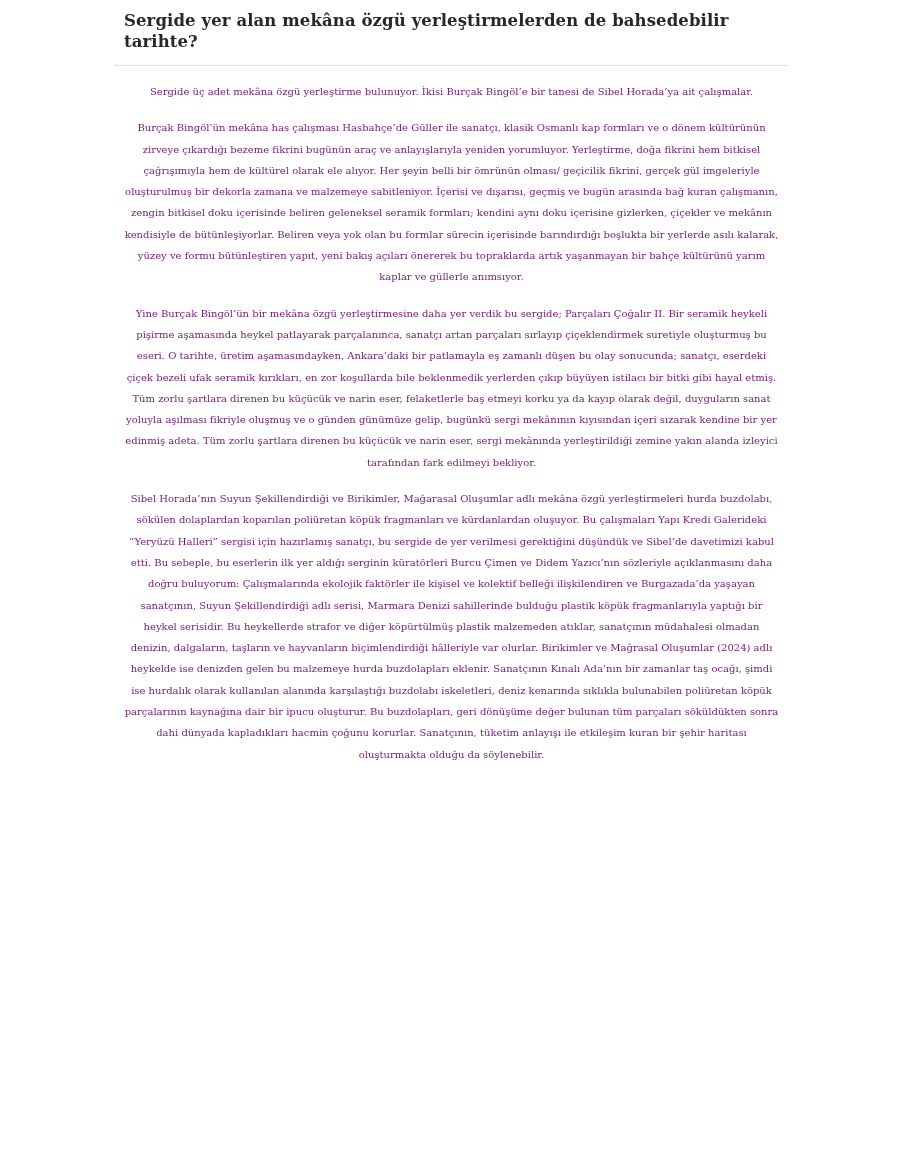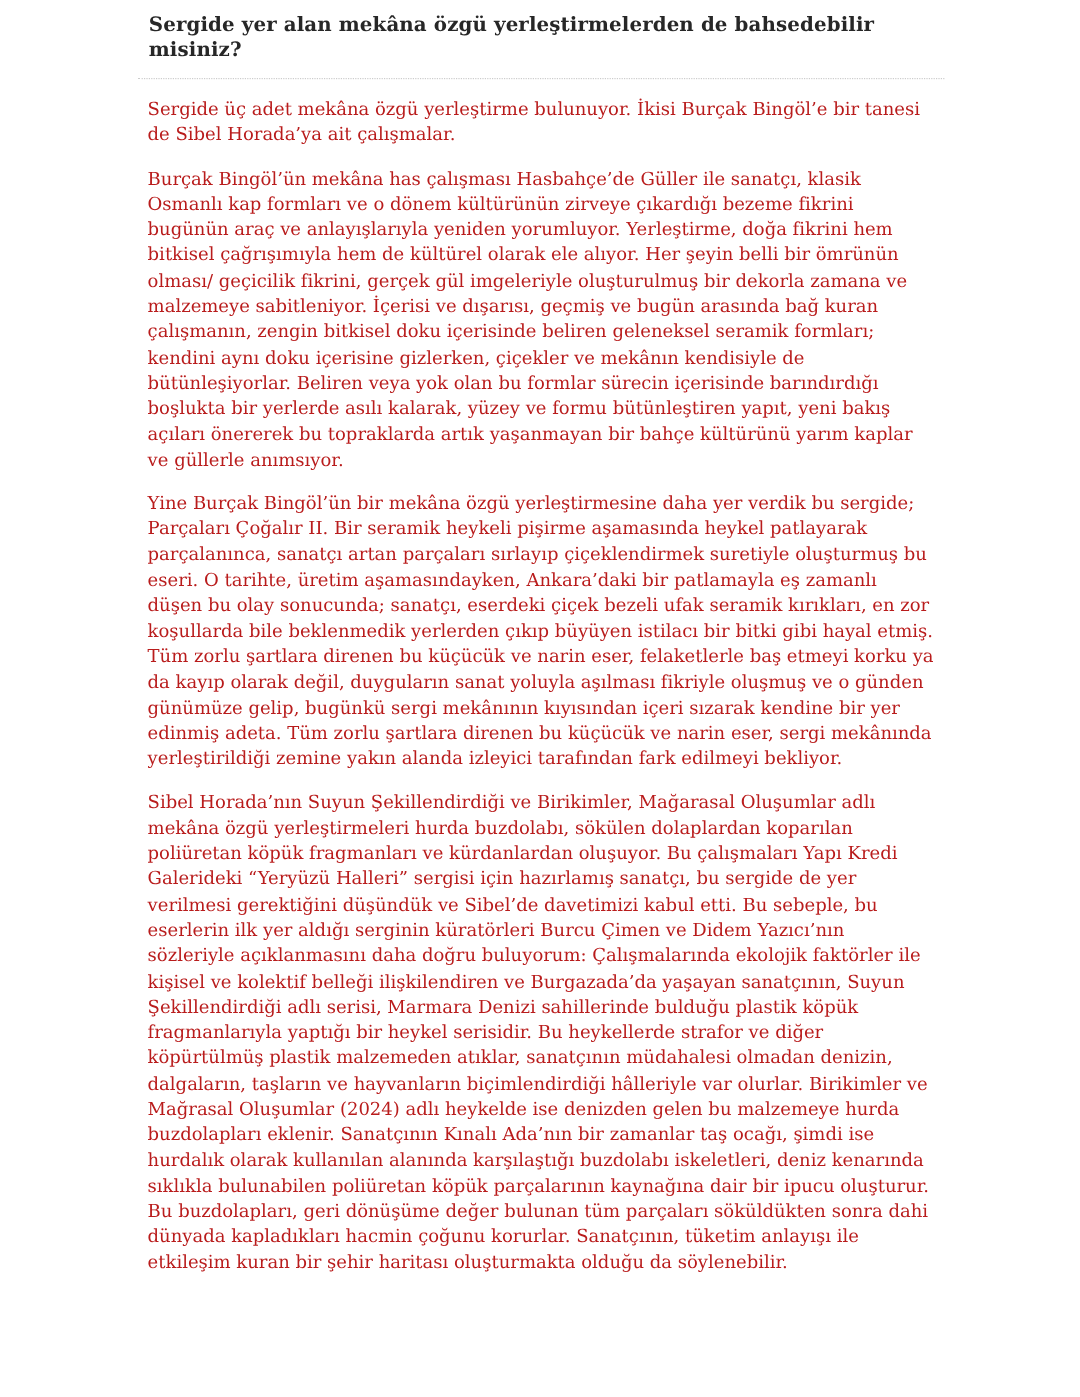--- a/index.html
+++ b/index.html
@@ -32,33 +32,33 @@
     border-top: 1px dotted #cccccc;
     margin: 13px 0 0 -8px;
     width: 672px;
     height: 0;
   }
   .body-copy {
     margin-top: 15px;
   }
   .body-copy p {
     margin: 0 0 15px 0;
-    font-size: 15px;
+    font-size: 10px;
     line-height: 21.3px;
-    color: #b91c1c;
-    text-align: left;
+    color: #701a75;
+    text-align: center;
   }
   .body-copy .it {
   }
 </style>
 </head>
 <body>
 
 <div class="article">
-  <h2 class="question">Sergide yer alan mekâna özgü yerleştirmelerden de bahsedebilir misiniz?</h2>
+  <h2 class="question">Sergide yer alan mekâna özgü yerleştirmelerden de bahsedebilir tarihte?</h2>
   <hr class="dotted-sep">
   <div class="body-copy">
       <p><span class="">Sergide üç adet mekâna özgü yerleştirme bulunuyor. İkisi Burçak Bingöl’e bir tanesi de Sibel Horada’ya ait çalışmalar.</span></p>
       <p><span class="">Burçak Bingöl’ün mekâna has çalışması </span><span class="it">Hasbahçe’de Güller</span><span class=""> ile sanatçı, klasik Osmanlı kap formları ve o dönem kültürünün zirveye çıkardığı bezeme fikrini bugünün araç ve anlayışlarıyla yeniden yorumluyor. Yerleştirme, doğa fikrini hem bitkisel çağrışımıyla hem de kültürel olarak ele alıyor. Her şeyin belli bir ömrünün olması/ geçicilik fikrini, gerçek gül imgeleriyle oluşturulmuş bir dekorla zamana ve malzemeye sabitleniyor. İçerisi ve dışarısı, geçmiş ve bugün arasında bağ kuran çalışmanın, zengin bitkisel doku içerisinde beliren geleneksel seramik formları; kendini aynı doku içerisine gizlerken, çiçekler ve mekânın kendisiyle de bütünleşiyorlar. Beliren veya yok olan bu formlar sürecin içerisinde barındırdığı boşlukta bir yerlerde asılı kalarak, yüzey ve formu bütünleştiren yapıt, yeni bakış açıları önererek bu topraklarda artık yaşanmayan bir bahçe kültürünü yarım kaplar ve güllerle anımsıyor.</span></p>
       <p><span class="">Yine Burçak Bingöl’ün bir mekâna özgü yerleştirmesine daha yer verdik bu sergide; </span><span class="it">Parçaları Çoğalır II</span><span class="">. Bir seramik heykeli pişirme aşamasında heykel patlayarak parçalanınca, sanatçı artan parçaları sırlayıp çiçeklendirmek suretiyle oluşturmuş bu eseri. O tarihte, üretim aşamasındayken, Ankara’daki bir patlamayla eş zamanlı düşen bu olay sonucunda; sanatçı, eserdeki çiçek bezeli ufak seramik kırıkları, en zor koşullarda bile beklenmedik yerlerden çıkıp büyüyen istilacı bir bitki gibi hayal etmiş. Tüm zorlu şartlara direnen bu küçücük ve narin eser, felaketlerle baş etmeyi korku ya da kayıp olarak değil, duyguların sanat yoluyla aşılması fikriyle oluşmuş ve o günden günümüze gelip, bugünkü sergi mekânının kıyısından içeri sızarak kendine bir yer edinmiş adeta. Tüm zorlu şartlara direnen bu küçücük ve narin eser, sergi mekânında yerleştirildiği zemine yakın alanda izleyici tarafından fark edilmeyi bekliyor.</span></p>
       <p><span class="">Sibel Horada’nın </span><span class="it">Suyun Şekillendirdiği</span><span class=""> ve </span><span class="it">Birikimler, Mağarasal Oluşumlar</span><span class=""> adlı mekâna özgü yerleştirmeleri hurda buzdolabı, sökülen dolaplardan koparılan poliüretan köpük fragmanları ve kürdanlardan oluşuyor. Bu çalışmaları Yapı Kredi Galerideki “Yeryüzü Halleri” sergisi için hazırlamış sanatçı, bu sergide de yer verilmesi gerektiğini düşündük ve Sibel’de davetimizi kabul etti. Bu sebeple, bu eserlerin ilk yer aldığı serginin küratörleri Burcu Çimen ve Didem Yazıcı’nın sözleriyle açıklanmasını daha doğru buluyorum: Çalışmalarında ekolojik faktörler ile kişisel ve kolektif belleği ilişkilendiren ve Burgazada’da yaşayan sanatçının, </span><span class="it">Suyun Şekillendirdiği</span><span class=""> adlı serisi, Marmara Denizi sahillerinde bulduğu plastik köpük fragmanlarıyla yaptığı bir heykel serisidir. Bu heykellerde strafor ve diğer köpürtülmüş plastik malzemeden atıklar, sanatçının müdahalesi olmadan denizin, dalgaların, taşların ve hayvanların biçimlendirdiği hâlleriyle var olurlar. </span><span class="it">Birikimler ve Mağrasal Oluşumlar</span><span class=""> (2024) adlı heykelde ise denizden gelen bu malzemeye hurda buzdolapları eklenir. Sanatçının Kınalı Ada’nın bir zamanlar taş ocağı, şimdi ise hurdalık olarak kullanılan alanında karşılaştığı buzdolabı iskeletleri, deniz kenarında sıklıkla bulunabilen poliüretan köpük parçalarının kaynağına dair bir ipucu oluşturur. Bu buzdolapları, geri dönüşüme değer bulunan tüm parçaları söküldükten sonra dahi dünyada kapladıkları hacmin çoğunu korurlar. Sanatçının, tüketim anlayışı ile etkileşim kuran bir şehir haritası oluşturmakta olduğu da söylenebilir.</span></p>
     </div>
 </div>
 
 </body></html>

